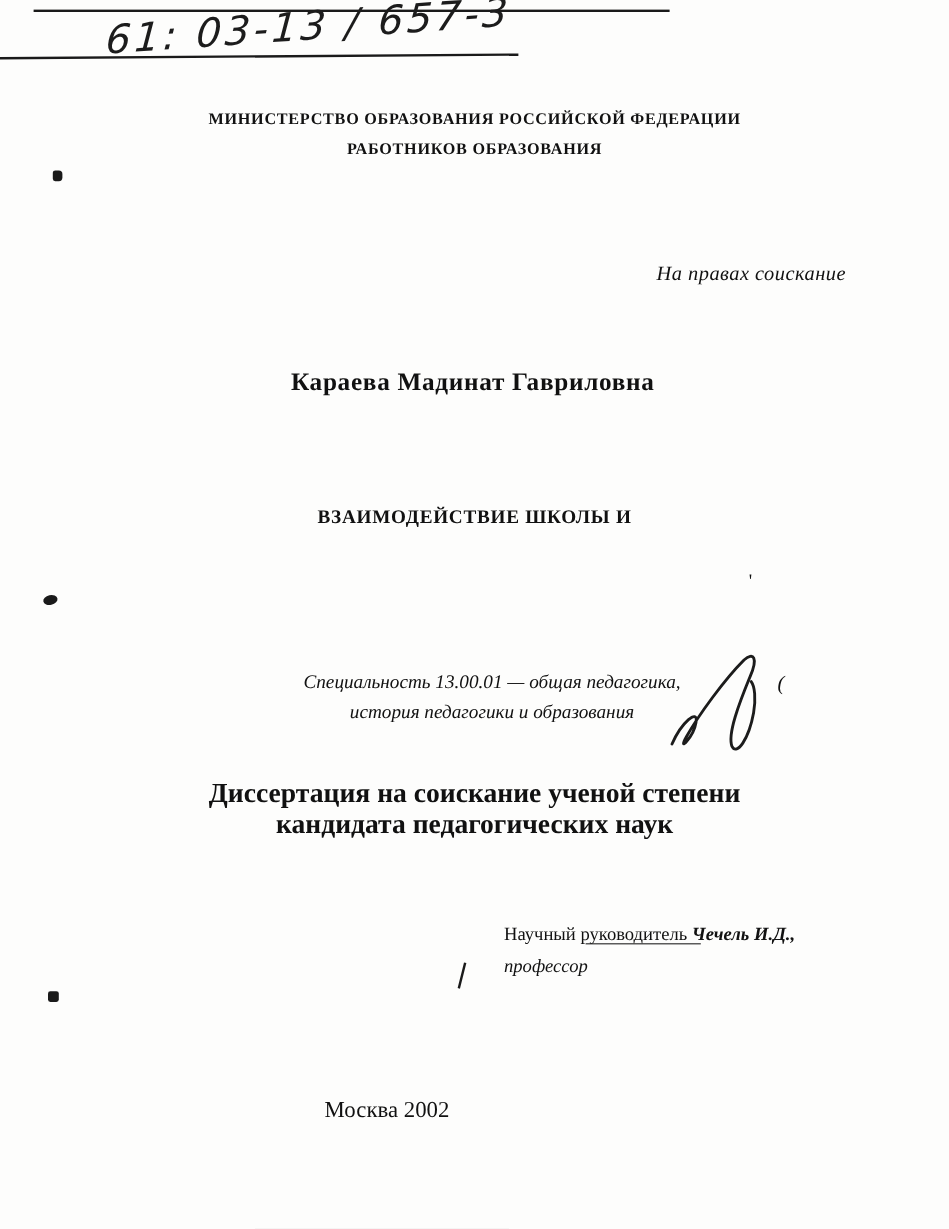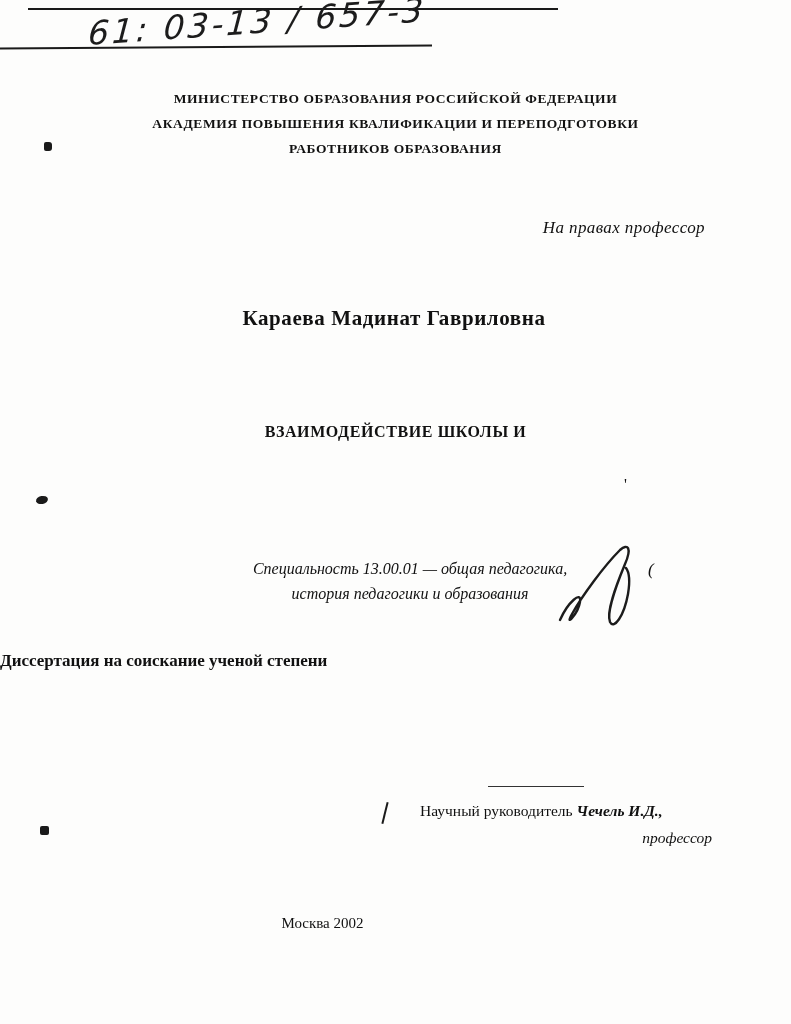--- a/index.html
+++ b/index.html
@@ -73,53 +73,54 @@
     font-size:16px;
   }
   .specialty div{line-height:25px;}
   
   .signature{
     position:absolute;left:552px;top:542px;
   }
   
   .dissertation{
     position:absolute;left:0;top:648px;width:791px;
+    text-align:center;
     font-weight:bold;
-    font-size:17px;
+    font-size:23px;
   }
   .dissertation div{line-height:26px;}
   
   .supervisor{
     position:absolute;left:420px;top:765px;width:292px;
     font-size:15.5px;
     line-height:27px;
   }
-  .supervisor .line1{white-space:nowrap;margin-top:32px;}
+  .supervisor .line1{white-space:nowrap;}
   .supervisor .sup-name{font-weight:bold;font-style:italic;}
   .supervisor .degree{
     font-style:italic;
     text-align:justify;
     text-align-last:justify;
     width:286px;
   }
-  .supervisor .prof{font-style:italic;text-align:right;}
+  .supervisor .prof{font-style:italic;}
   .sup-underline{
     position:absolute;left:68px;top:21px;width:96px;height:0;
     border-top:1px solid #333;
   }
   .stray-slash{
     position:absolute;left:384px;top:802px;width:0;height:22px;
     border-left:2px solid #1a1a1a;
     transform:rotate(14deg);
   }
   
   .footer{
     position:absolute;left:0;top:915px;width:645px;
     text-align:center;
-    font-size:15px;
+    font-size:19px;
   }
   
   .artifact{position:absolute;background:#1a1a1a;}
   .art1{left:44px;top:142px;width:8px;height:9px;border-radius:2px 3px 3px 2px;}
   .art2{left:36px;top:496px;width:12px;height:8px;border-radius:50%;transform:rotate(-12deg);}
   .art3{left:40px;top:826px;width:9px;height:9px;border-radius:2px;}
   .tick-mark{
     position:absolute;left:624px;top:476px;
     font-size:16px;font-family:"Liberation Serif",serif;
   }
@@ -132,25 +133,24 @@
 <body>
 
 <div class="page">
 
   <div class="rule-top"></div>
   <div class="handwriting">61: 03-13 / 657-3</div>
   <div class="rule-under"></div>
 
   <div class="header">
     <div>МИНИСТЕРСТВО ОБРАЗОВАНИЯ РОССИЙСКОЙ ФЕДЕРАЦИИ</div>
-    <div>АКАДЕМИЯ ПОВЫШЕНИЯ КВАЛИФИКАЦИИ И ПЕРЕПОДГОТОВКИ</div>
     <div>РАБОТНИКОВ ОБРАЗОВАНИЯ</div>
   </div>
 
-  <div class="manuscript">На правах профессор</div>
+  <div class="manuscript">На правах соискание</div>
 
   <div class="author">Караева Мадинат Гавриловна</div>
 
   <div class="title">
     <div>ВЗАИМОДЕЙСТВИЕ ШКОЛЫ И</div>
   </div>
 
   <div class="tick-mark">'</div>
 
   <div class="specialty">
@@ -161,20 +161,21 @@
   <div class="paren-mark">(</div>
 
   <div class="signature">
     <svg width="105" height="100" viewBox="0 0 105 100">
       <path d="M8,78 C16,60 30,48 28,60 C26,72 12,86 20,72 C30,54 52,24 68,8 C76,1 80,6 73,22 C64,44 54,70 58,80 C62,88 72,74 76,52 C78,40 77,30 74,26" fill="none" stroke="#1c1c1c" stroke-width="2.4" stroke-linecap="round"></path>
     </svg>
   </div>
 
   <div class="dissertation">
     <div>Диссертация на соискание ученой степени</div>
+    <div>кандидата педагогических наук</div>
   </div>
 
   <div class="supervisor">
     <div class="line1">
       <span>Научный руководитель </span><span class="sup-name">Чечель И.Д.,</span>
       <span class="sup-underline"></span>
     </div>
     <div class="prof">профессор</div>
   </div>
 

